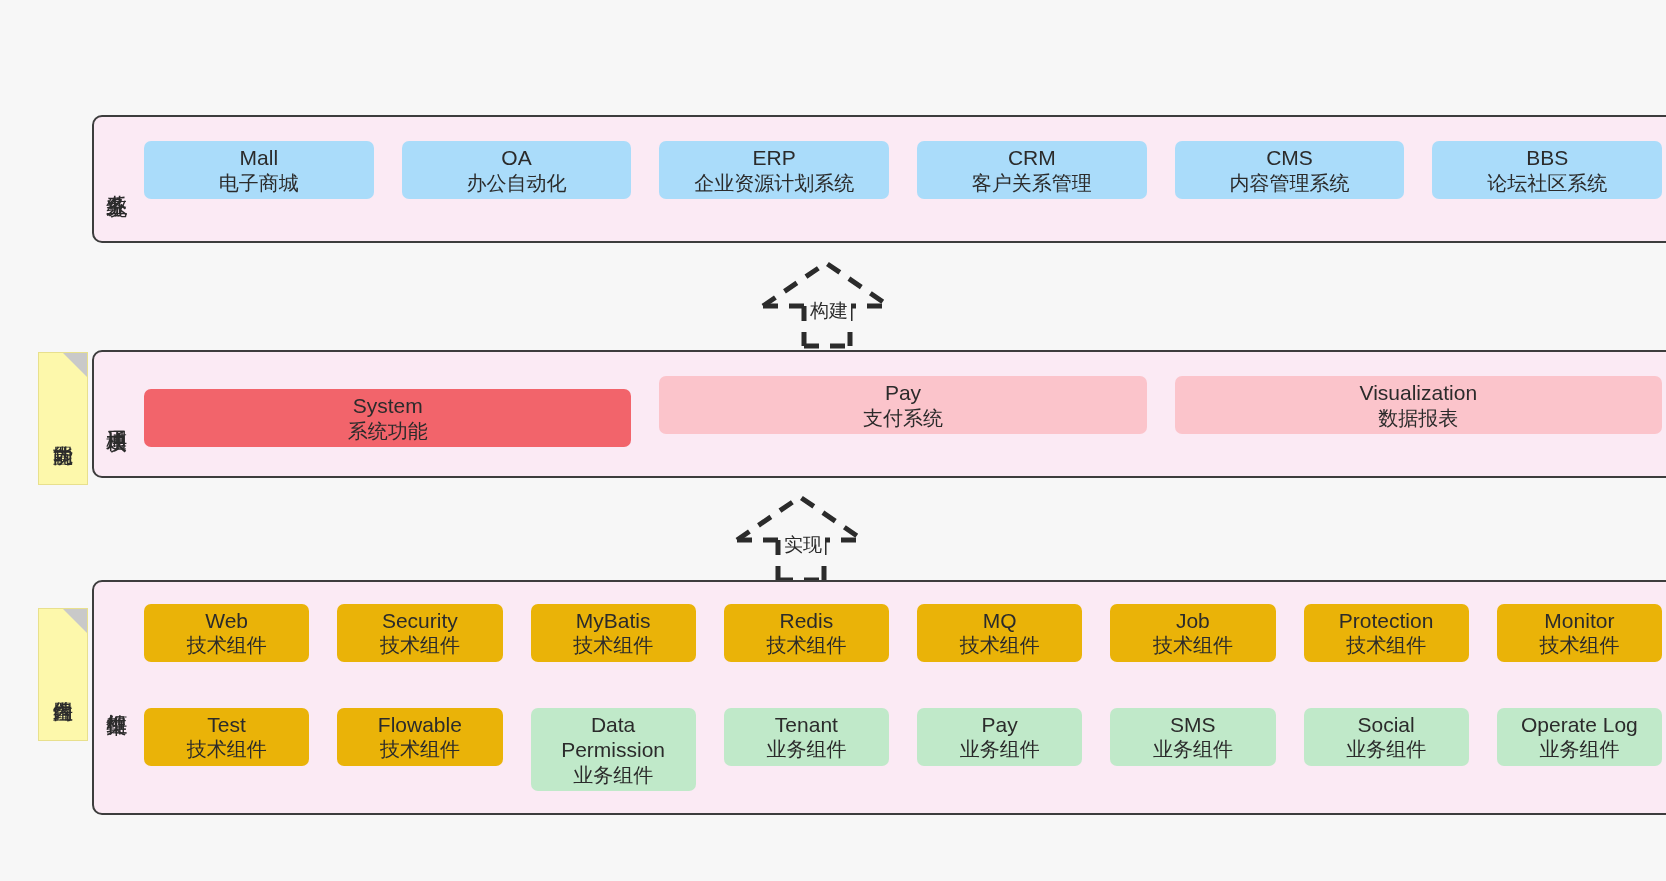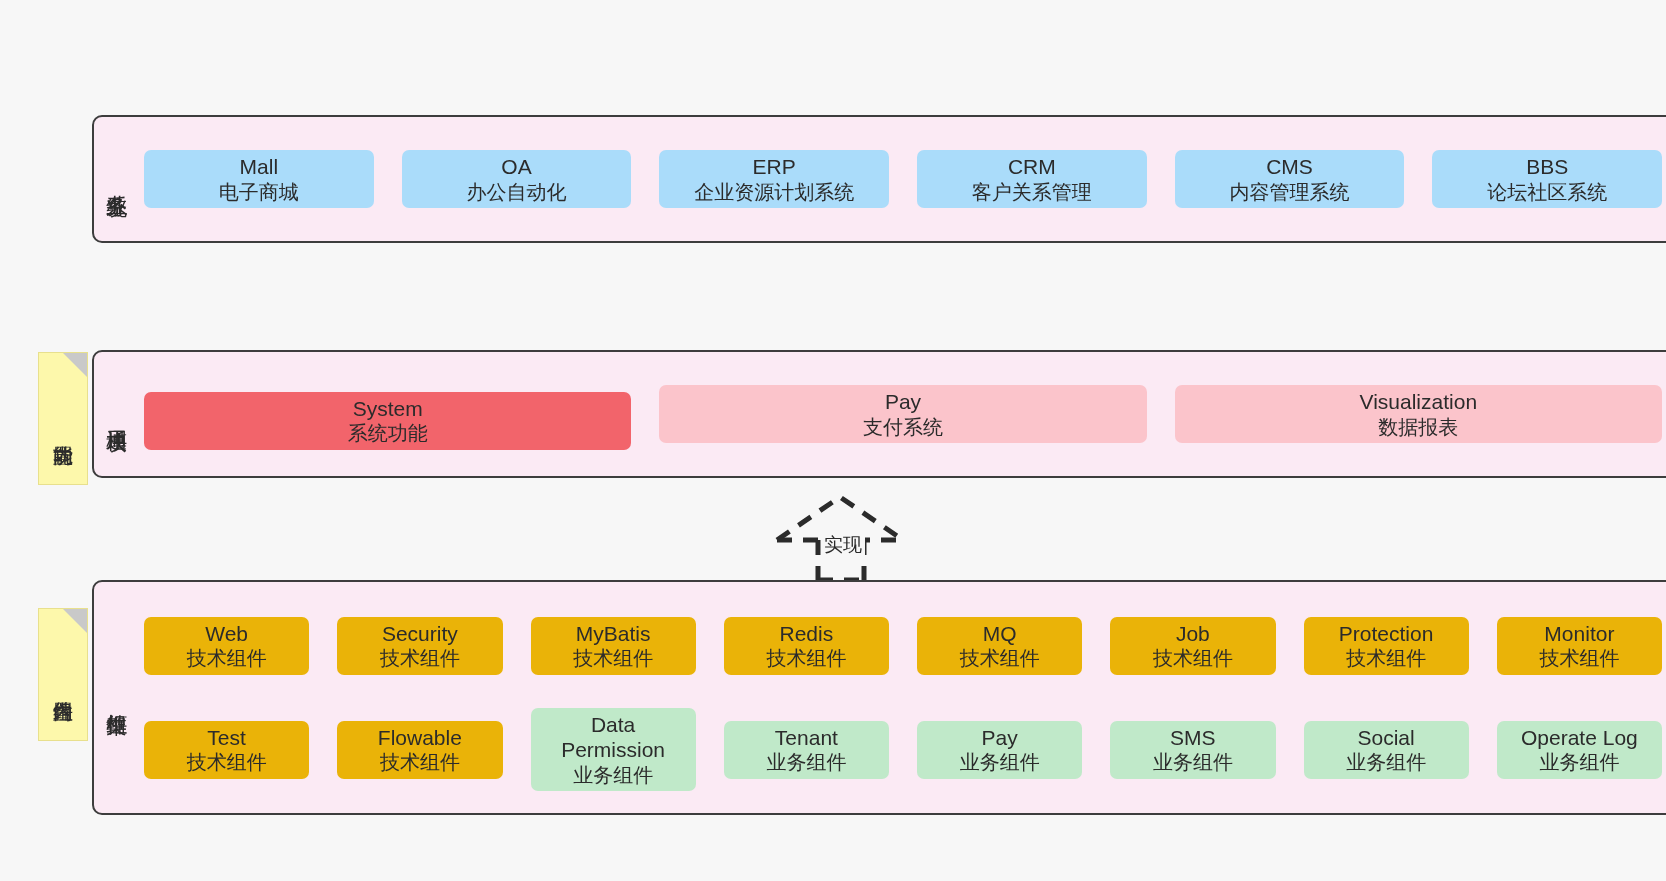--- a/index.html
+++ b/index.html
@@ -43,21 +43,21 @@
   .layer-body {
     flex: 1 1 auto;
     display: flex;
     flex-direction: column;
     justify-content: center;
     gap: 20px;
     padding: 0 14px 0 4px;
   }
   .row {
     display: flex;
-    align-items: center;
+    align-items: flex-start;
     gap: 28px;
   }
   .card {
     flex: 1 1 0;
     border-radius: 7px;
     display: flex;
     flex-direction: column;
     align-items: center;
     justify-content: center;
     text-align: center;
@@ -141,20 +141,28 @@
           <span class="t2">内容管理系统</span>
         </div>
         <div class="card c-blue">
           <span class="t1">BBS</span>
           <span class="t2">论坛社区系统</span>
         </div>
       </div>
     </div>
   </div>
 
+  <div class="arrow" style="left:758px; top:258px; width:150px; height:90px;">
+    <svg width="150" height="90" viewBox="0 0 150 90">
+      <path d="M 5 48 L 68 5 L 131 48" fill="none" stroke="#2b2b2b" stroke-width="5" stroke-dasharray="15 11" stroke-linecap="butt"></path>
+      <path d="M 5 48 L 131 48" fill="none" stroke="#2b2b2b" stroke-width="5" stroke-dasharray="15 11"></path>
+      <path d="M 46 48 L 46 88 M 92 48 L 92 88 M 46 88 L 92 88" fill="none" stroke="#2b2b2b" stroke-width="5" stroke-dasharray="15 11"></path>
+    </svg>
+    <span class="arrow-label" style="left:49px; top:40px;">构建</span>
+  </div>
 
   <div class="note" style="left:38px; top:352px; width:50px; height:133px;">
     <span class="fold"></span>
     <span>内置功能</span>
   </div>
 
   <div class="layer" style="left:92px; top:350px; width:1586px; height:128px;">
     <div class="layer-title">通用模块</div>
     <div class="layer-body">
       <div class="row" style="height:76px;">
@@ -167,21 +175,21 @@
           <span class="t2">支付系统</span>
         </div>
         <div class="card c-pink">
           <span class="t1">Visualization</span>
           <span class="t2">数据报表</span>
         </div>
       </div>
     </div>
   </div>
 
-  <div class="arrow" style="left:772px; top:492px; width:150px; height:90px;">
+  <div class="arrow" style="left:732px; top:492px; width:150px; height:90px;">
     <svg width="150" height="90" viewBox="0 0 150 90">
       <path d="M 5 48 L 68 5 L 131 48" fill="none" stroke="#2b2b2b" stroke-width="5" stroke-dasharray="15 11" stroke-linecap="butt"></path>
       <path d="M 5 48 L 131 48" fill="none" stroke="#2b2b2b" stroke-width="5" stroke-dasharray="15 11"></path>
       <path d="M 46 48 L 46 88 M 92 48 L 92 88 M 46 88 L 92 88" fill="none" stroke="#2b2b2b" stroke-width="5" stroke-dasharray="15 11"></path>
     </svg>
     <span class="arrow-label" style="left:49px; top:40px;">实现</span>
   </div>
 
   <div class="note" style="left:38px; top:608px; width:50px; height:133px;">
     <span class="fold"></span>

